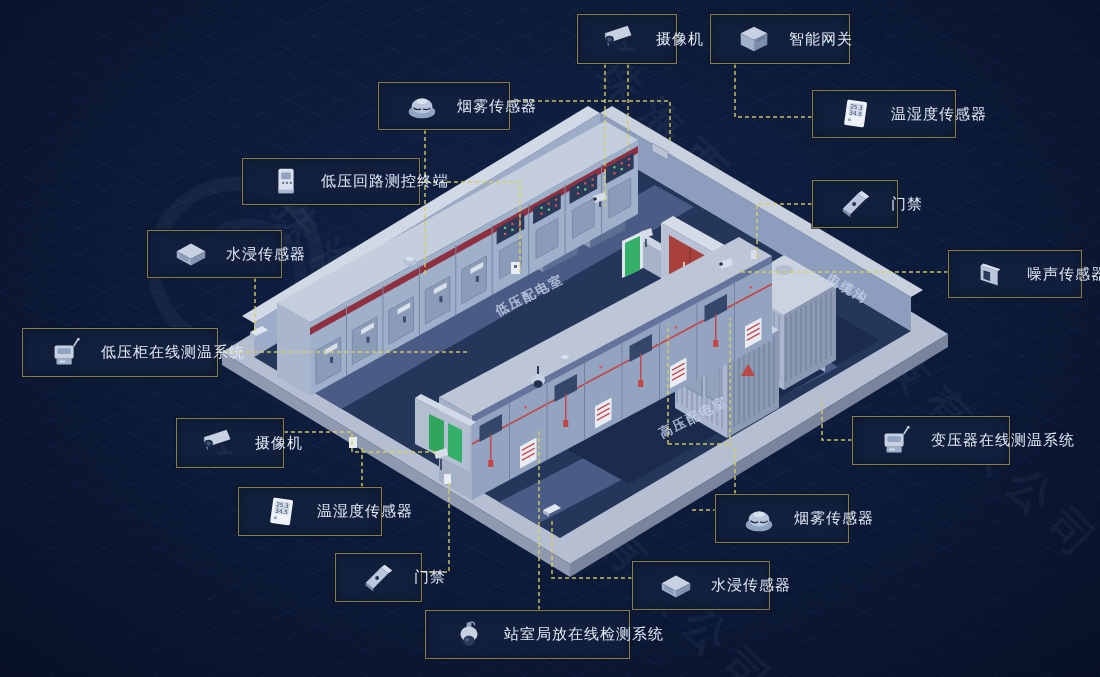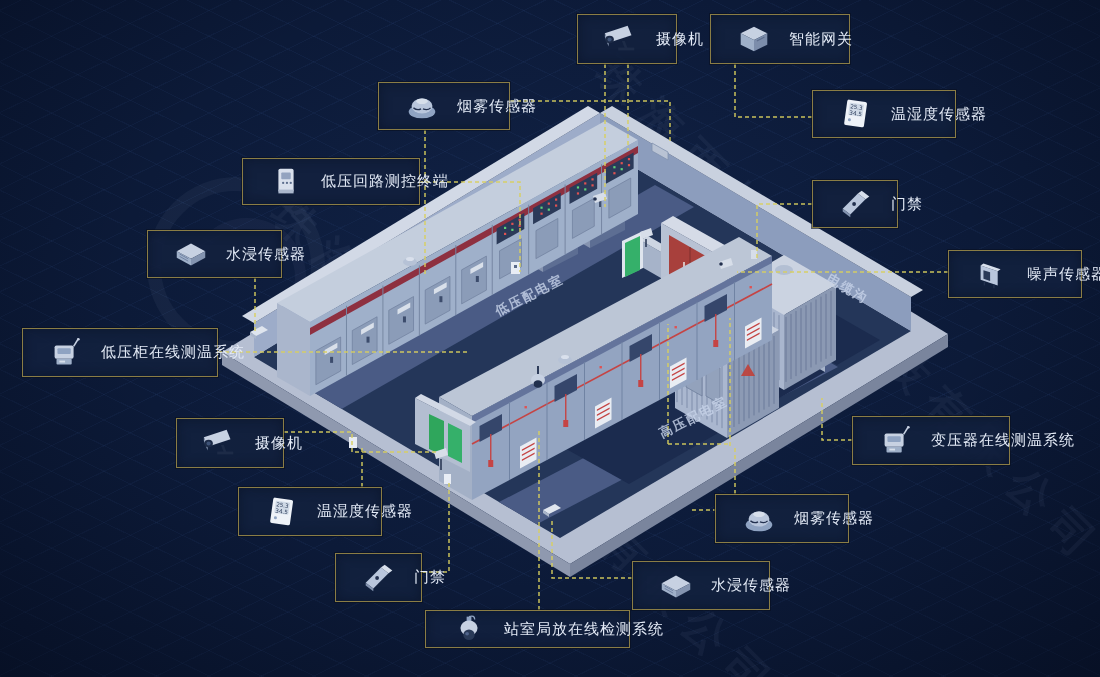--- a/index.html
+++ b/index.html
@@ -556,21 +556,21 @@
           <svg viewBox="0 0 40 32">
             <polygon points="5,13 20,5 35,13 20,21" fill="#c7d1e2"></polygon>
             <polygon points="5,13 20,21 20,28 5,20" fill="#9fb0c9"></polygon>
             <polygon points="20,21 35,13 35,20 20,28" fill="#8494b0"></polygon>
             <line x1="8" y1="16" x2="17" y2="21" stroke="#6f80a0" stroke-width="1"></line>
             <line x1="8" y1="18.5" x2="17" y2="23.5" stroke="#6f80a0" stroke-width="1"></line>
           </svg>
         </span>
     <span class="lbl">水浸传感器</span>
   </div>
-      <div class="callout" style="left: 425px; top: 610px; width: 205px; height: 38px;">
+      <div class="callout" style="left: 425px; top: 610px; width: 205px; height: 49px;">
     <span class="ico">
           <svg viewBox="0 0 40 32">
             <path d="M20,3 q6,-2 6,3" stroke="#8fa3c2" stroke-width="1.4" fill="none"></path>
             <rect x="17.5" y="3" width="5" height="6" fill="#8fa3c2"></rect>
             <ellipse cx="20" cy="15" rx="9" ry="8" fill="#c7d1e2"></ellipse>
             <ellipse cx="20" cy="22" rx="6" ry="5.5" fill="#2a3a58"></ellipse>
             <ellipse cx="18" cy="21" rx="2" ry="1.8" fill="#50648c"></ellipse>
           </svg>
         </span>
     <span class="lbl">站室局放在线检测系统</span>

